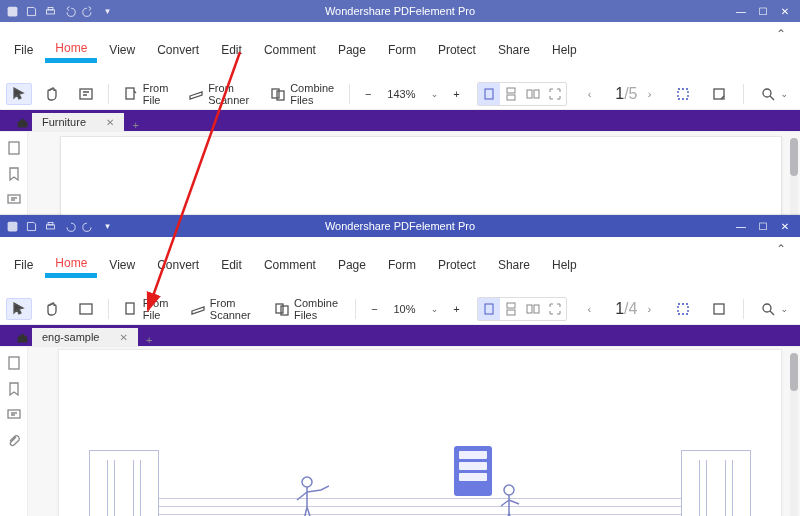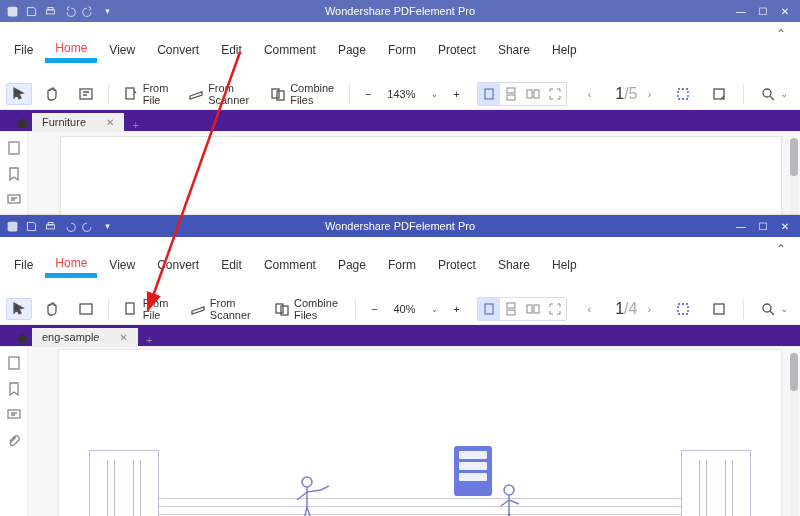--- a/index.html
+++ b/index.html
@@ -382,21 +382,21 @@
           <svg viewBox="0 0 16 16">
             <rect x="2" y="3" width="7" height="9"></rect>
             <rect x="7" y="5" width="7" height="9"></rect>
           </svg>
         </span>
         <span>Combine Files</span>
       </div>
     <div class="tsep"></div>
     <div class="zoomgroup">
       <span class="zbtn">−</span>
-      <span class="zoomval">40%</span>
+      <span class="zoomval">10%</span>
       <span class="zbtn" style="font-size:9px;color:#666;">⌄</span>
       <span class="zbtn">+</span>
     </div>
     <div class="viewgroup">
       <div class="vbtn active">
           <svg width="14" height="14" viewBox="0 0 14 14">
             <rect x="3" y="2" width="8" height="10" fill="none" stroke="#4a5cc4"></rect>
           </svg>
         </div>
       <div class="vbtn">

